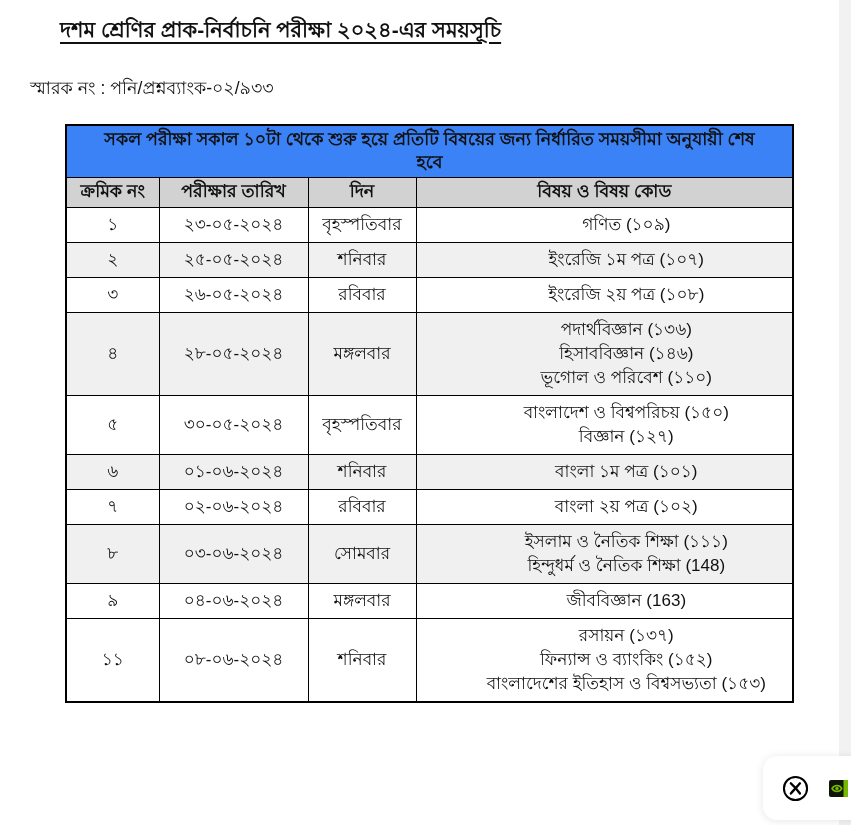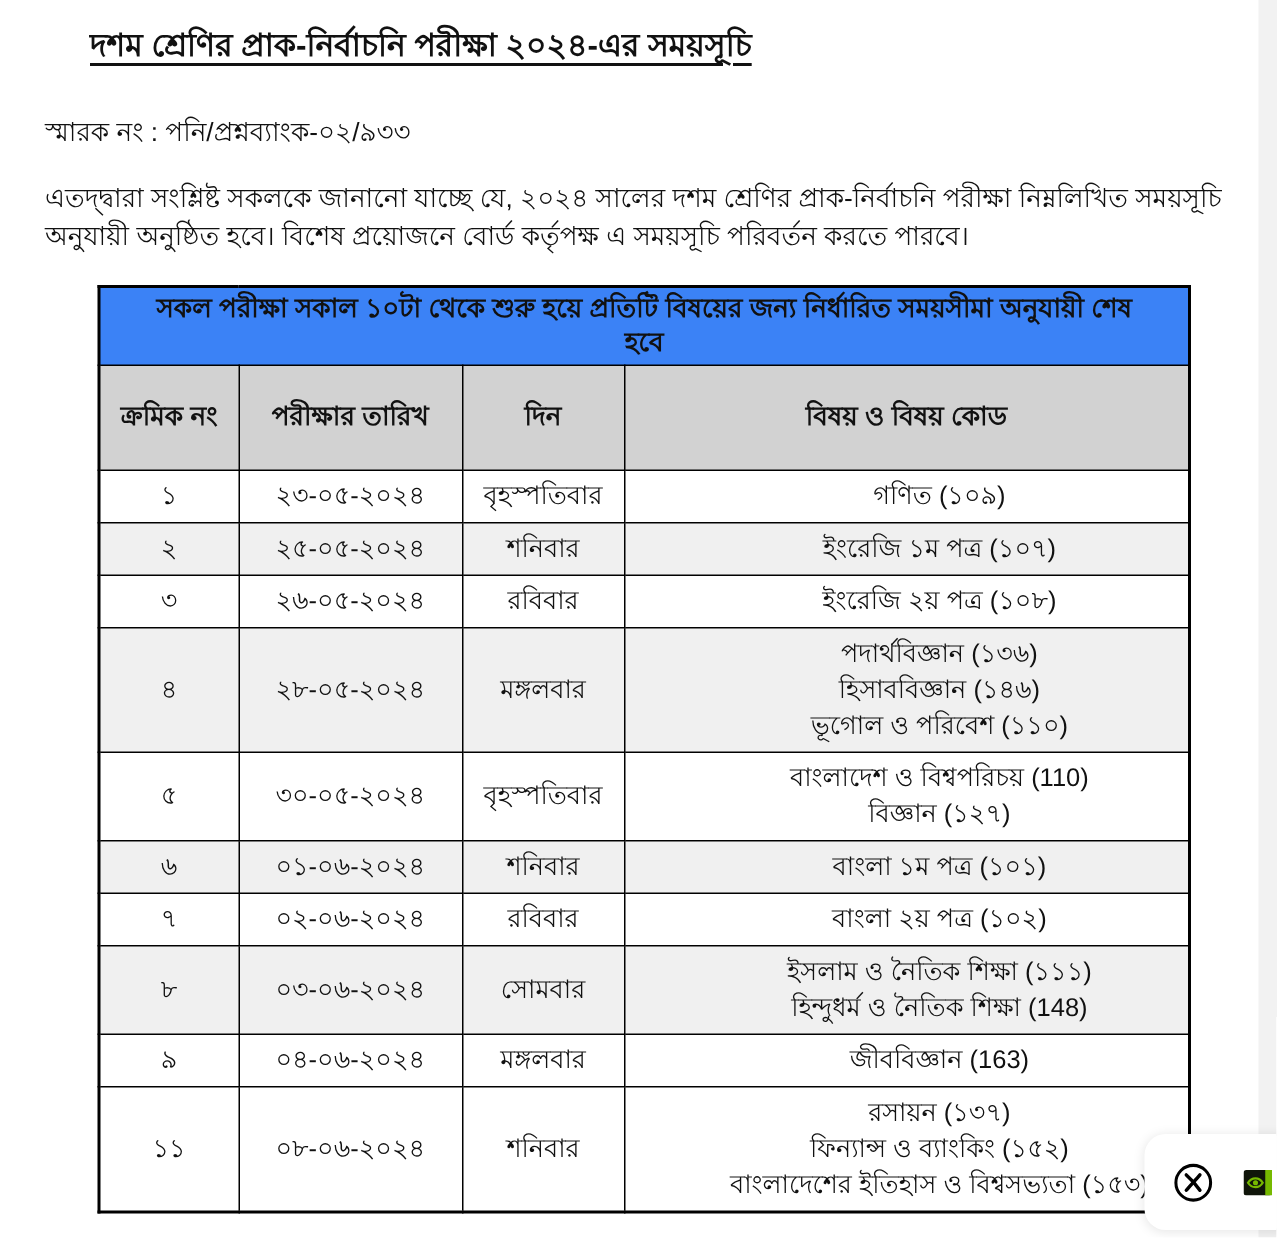--- a/index.html
+++ b/index.html
@@ -66,21 +66,21 @@
     background:#3b82f6;
     font-weight:bold;
     font-size:17.5px;
     line-height:23px;
     padding:2px 24px 3px 24px;
   }
   .colhead th {
     background:#d2d2d2;
     font-size:17.5px;
     font-weight:bold;
-    padding:20px 2px;
+    padding:0 2px;
   }
   tbody td {
     font-size:17px;
     line-height:24px;
     padding:5px 2px;
     background:#ffffff;
   }
   tbody tr.alt td { background:#f0f0f0; }
   .subject-line { display:block;margin-left:44px; }
 
@@ -111,21 +111,20 @@
   <div class="page-title">
     <span>দশম শ্রেণির প্রাক-নির্বাচনি পরীক্ষা ২০২৪-এর সময়সূচি</span>
   </div>
 
   <div class="memo-row">
     <div class="memo">স্মারক নং : পনি/প্রশ্নব্যাংক-০২/৯৩৩</div>
     <div class="dates">
     </div>
   </div>
 
-  <div class="notice">এতদ্দ্বারা সংশ্লিষ্ট সকলকে জানানো যাচ্ছে যে, ২০২৪ সালের দশম শ্রেণির প্রাক-নির্বাচনি পরীক্ষা নিম্নলিখিত সময়সূচি অনুযায়ী অনুষ্ঠিত হবে। বিশেষ প্রয়োজনে বোর্ড কর্তৃপক্ষ এ সময়সূচি পরিবর্তন করতে পারবে।</div>
 
   <table class="exam-table">
     <colgroup>
         <col class="c1">
         <col class="c2">
         <col class="c3">
         <col class="c4">
       </colgroup>
     <thead>
       <tr>
@@ -171,21 +170,21 @@
             <span class="subject-line">পদার্থবিজ্ঞান (১৩৬)</span>
             <span class="subject-line">হিসাববিজ্ঞান (১৪৬)</span>
             <span class="subject-line">ভূগোল ও পরিবেশ (১১০)</span>
           </td>
         </tr>
         <tr>
           <td>৫</td>
           <td>৩০-০৫-২০২৪</td>
           <td>বৃহস্পতিবার</td>
           <td>
-            <span class="subject-line">বাংলাদেশ ও বিশ্বপরিচয় (110)</span>
+            <span class="subject-line">বাংলাদেশ ও বিশ্বপরিচয় (১৫০)</span>
             <span class="subject-line">বিজ্ঞান (১২৭)</span>
           </td>
         </tr>
         <tr class="alt">
           <td>৬</td>
           <td>০১-০৬-২০২৪</td>
           <td>শনিবার</td>
           <td>
             <span class="subject-line">বাংলা ১ম পত্র (১০১)</span>
           </td>

